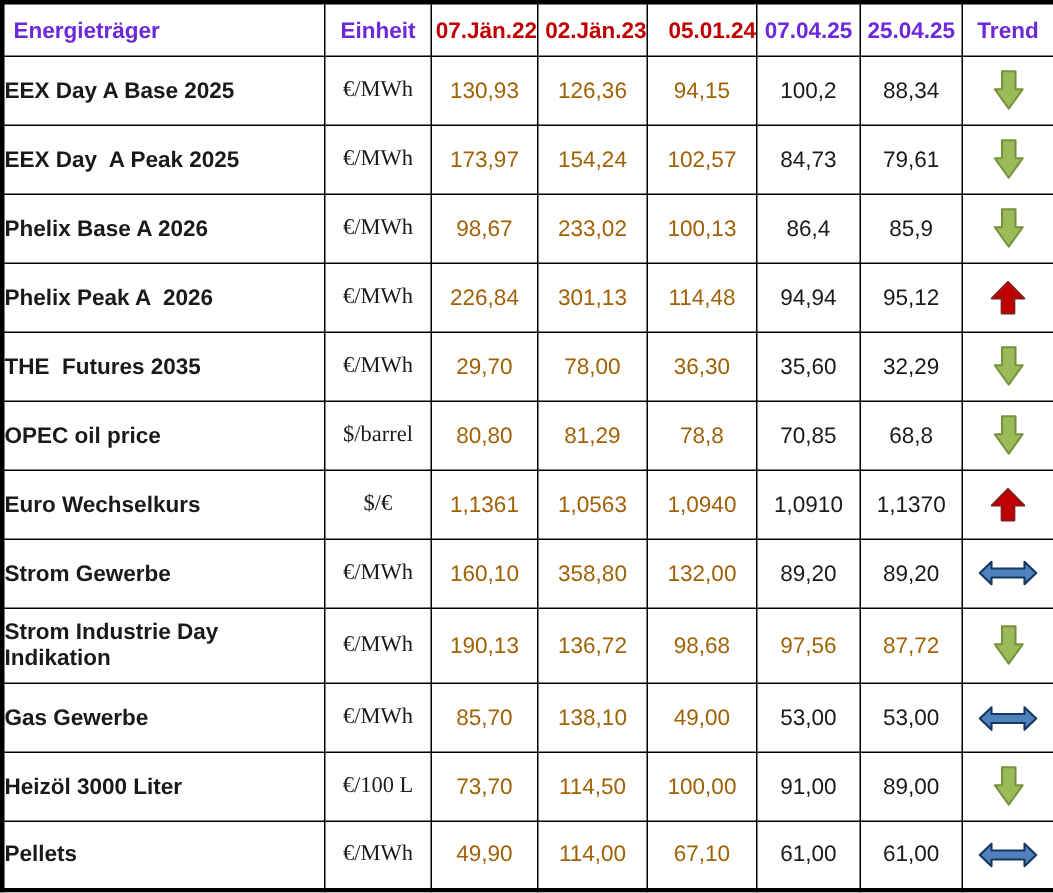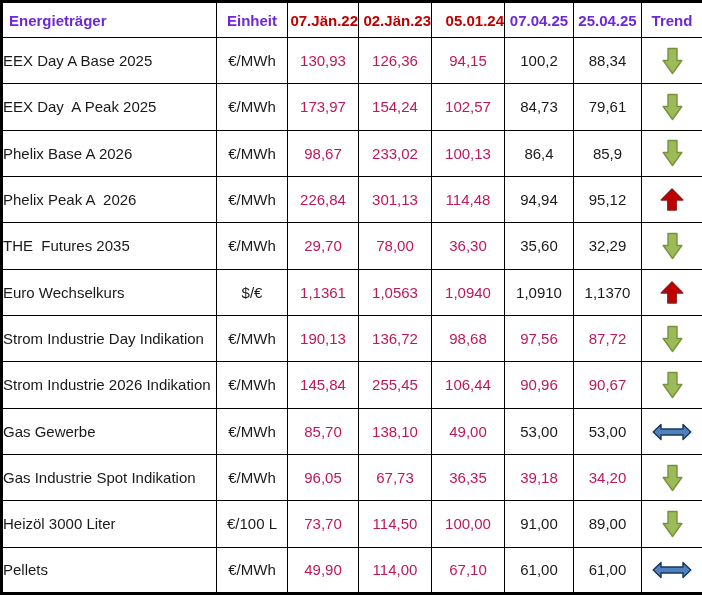--- a/index.html
+++ b/index.html
@@ -29,24 +29,25 @@
     color: #6d28d9;
     text-align: center;
   }
   #price-table th.col-name { text-align: left; padding-left: 6px; }
   #price-table th.hdr-red { color: #c00000; text-align: right; }
   td.label-cell {
     text-align: left;
     padding-left: 6px;
     white-space: pre-wrap;
     color: #1a1a1a;
-  }
-  td.unit-cell { text-align: center; color: #1a1a1a; }
+    font-weight: bold;
+  }
+  td.unit-cell { text-align: center; color: #1a1a1a; font-family: Liberation Serif, serif; }
   td.num-cell { text-align: center; color: #1a1a1a; }
-  td.num-cell.red { color: #be185d; }
+  td.num-cell.red { color: #a16207; }
   td.trend-cell { text-align: center; }
   tr.shaded th, tr.shaded td { background: #f2f2f2; }
   td.trend-cell svg { display: inline-block; vertical-align: middle; }
 </style>
 </head>
 <body>
 
 <table id="price-table">
   <colgroup>
     <col style="width:215px">
@@ -124,80 +125,80 @@
         <td class="unit-cell">€/MWh</td>
         <td class="num-cell red">29,70</td>
         <td class="num-cell red">78,00</td>
         <td class="num-cell red">36,30</td>
         <td class="num-cell">35,60</td>
         <td class="num-cell">32,29</td>
         <td class="trend-cell"><svg width="21" height="28" viewBox="0 0 21 28">
             <polygon points="6,1.5 15,1.5 15,13.5 19.8,13.5 10.5,26.5 1.2,13.5 6,13.5" fill="#9bbb59" stroke="#76923c" stroke-width="1.4" stroke-linejoin="round"></polygon>
           </svg></td>
       </tr>
+      <tr class="shaded">
+        <td class="label-cell">OPEC oil price</td>
+        <td class="unit-cell">$/barrel</td>
+        <td class="num-cell red">80,80</td>
+        <td class="num-cell red">81,29</td>
+        <td class="num-cell red">78,8</td>
+        <td class="num-cell">70,85</td>
+        <td class="num-cell">68,8</td>
+        <td class="trend-cell"><svg width="21" height="28" viewBox="0 0 21 28">
+            <polygon points="6,1.5 15,1.5 15,13.5 19.8,13.5 10.5,26.5 1.2,13.5 6,13.5" fill="#9bbb59" stroke="#76923c" stroke-width="1.4" stroke-linejoin="round"></polygon>
+          </svg></td>
+      </tr>
       <tr>
         <td class="label-cell">Euro Wechselkurs</td>
         <td class="unit-cell">$/€</td>
         <td class="num-cell red">1,1361</td>
         <td class="num-cell red">1,0563</td>
         <td class="num-cell red">1,0940</td>
         <td class="num-cell">1,0910</td>
         <td class="num-cell">1,1370</td>
         <td class="trend-cell"><svg width="24" height="23" viewBox="0 0 24 23">
             <polygon points="12,1 22.8,12 16.2,12 16.2,22 7.8,22 7.8,12 1.2,12" fill="#c00000" stroke="#8c1a1a" stroke-width="1.4" stroke-linejoin="round"></polygon>
           </svg></td>
       </tr>
+      <tr class="shaded">
+        <td class="label-cell">Strom Gewerbe</td>
+        <td class="unit-cell">€/MWh</td>
+        <td class="num-cell red">160,10</td>
+        <td class="num-cell red">358,80</td>
+        <td class="num-cell red">132,00</td>
+        <td class="num-cell">89,20</td>
+        <td class="num-cell">89,20</td>
+        <td class="trend-cell"><svg width="40" height="18" viewBox="0 0 40 18">
+            <polygon points="9,1.5 1.2,9 9,16.5 9,12 31,12 31,16.5 38.8,9 31,1.5 31,6 9,6" fill="#4f81bd" stroke="#17375e" stroke-width="1.4" stroke-linejoin="round"></polygon>
+          </svg></td>
+      </tr>
       <tr>
         <td class="label-cell">Strom Industrie Day Indikation</td>
         <td class="unit-cell">€/MWh</td>
         <td class="num-cell red">190,13</td>
         <td class="num-cell red">136,72</td>
         <td class="num-cell red">98,68</td>
         <td class="num-cell red">97,56</td>
         <td class="num-cell red">87,72</td>
-        <td class="trend-cell"><svg width="21" height="28" viewBox="0 0 21 28">
-            <polygon points="6,1.5 15,1.5 15,13.5 19.8,13.5 10.5,26.5 1.2,13.5 6,13.5" fill="#9bbb59" stroke="#76923c" stroke-width="1.4" stroke-linejoin="round"></polygon>
-          </svg></td>
-      </tr>
-      <tr>
-        <td class="label-cell">Strom Industrie 2026 Indikation</td>
-        <td class="unit-cell">€/MWh</td>
-        <td class="num-cell red">145,84</td>
-        <td class="num-cell red">255,45</td>
-        <td class="num-cell red">106,44</td>
-        <td class="num-cell red">90,96</td>
-        <td class="num-cell red">90,67</td>
         <td class="trend-cell"><svg width="21" height="28" viewBox="0 0 21 28">
             <polygon points="6,1.5 15,1.5 15,13.5 19.8,13.5 10.5,26.5 1.2,13.5 6,13.5" fill="#9bbb59" stroke="#76923c" stroke-width="1.4" stroke-linejoin="round"></polygon>
           </svg></td>
       </tr>
       <tr class="shaded">
         <td class="label-cell">Gas Gewerbe</td>
         <td class="unit-cell">€/MWh</td>
         <td class="num-cell red">85,70</td>
         <td class="num-cell red">138,10</td>
         <td class="num-cell red">49,00</td>
         <td class="num-cell">53,00</td>
         <td class="num-cell">53,00</td>
         <td class="trend-cell"><svg width="40" height="18" viewBox="0 0 40 18">
             <polygon points="9,1.5 1.2,9 9,16.5 9,12 31,12 31,16.5 38.8,9 31,1.5 31,6 9,6" fill="#4f81bd" stroke="#17375e" stroke-width="1.4" stroke-linejoin="round"></polygon>
           </svg></td>
       </tr>
-      <tr>
-        <td class="label-cell">Gas Industrie Spot Indikation</td>
-        <td class="unit-cell">€/MWh</td>
-        <td class="num-cell red">96,05</td>
-        <td class="num-cell red">67,73</td>
-        <td class="num-cell red">36,35</td>
-        <td class="num-cell red">39,18</td>
-        <td class="num-cell red">34,20</td>
-        <td class="trend-cell"><svg width="21" height="28" viewBox="0 0 21 28">
-            <polygon points="6,1.5 15,1.5 15,13.5 19.8,13.5 10.5,26.5 1.2,13.5 6,13.5" fill="#9bbb59" stroke="#76923c" stroke-width="1.4" stroke-linejoin="round"></polygon>
-          </svg></td>
-      </tr>
       <tr class="shaded">
         <td class="label-cell">Heizöl 3000 Liter</td>
         <td class="unit-cell">€/100 L</td>
         <td class="num-cell red">73,70</td>
         <td class="num-cell red">114,50</td>
         <td class="num-cell red">100,00</td>
         <td class="num-cell">91,00</td>
         <td class="num-cell">89,00</td>
         <td class="trend-cell"><svg width="21" height="28" viewBox="0 0 21 28">
             <polygon points="6,1.5 15,1.5 15,13.5 19.8,13.5 10.5,26.5 1.2,13.5 6,13.5" fill="#9bbb59" stroke="#76923c" stroke-width="1.4" stroke-linejoin="round"></polygon>

